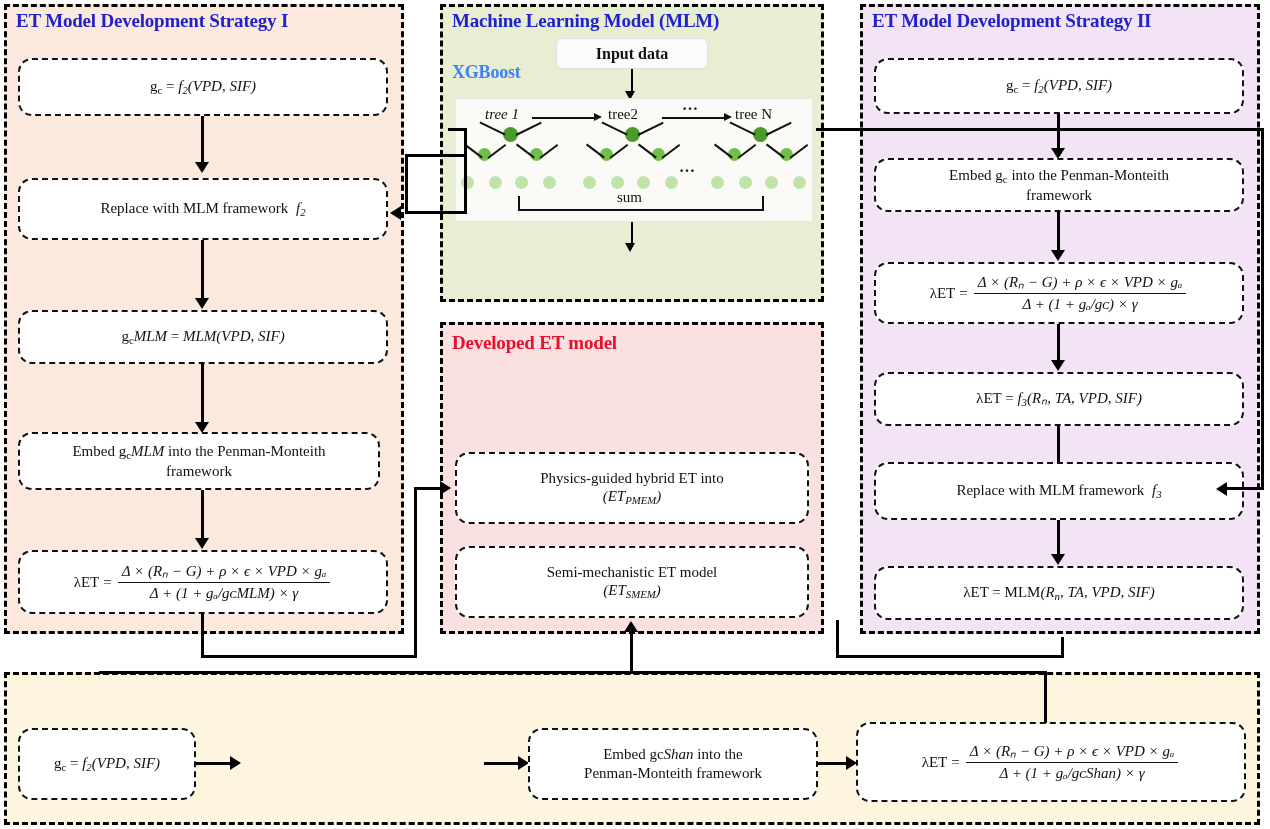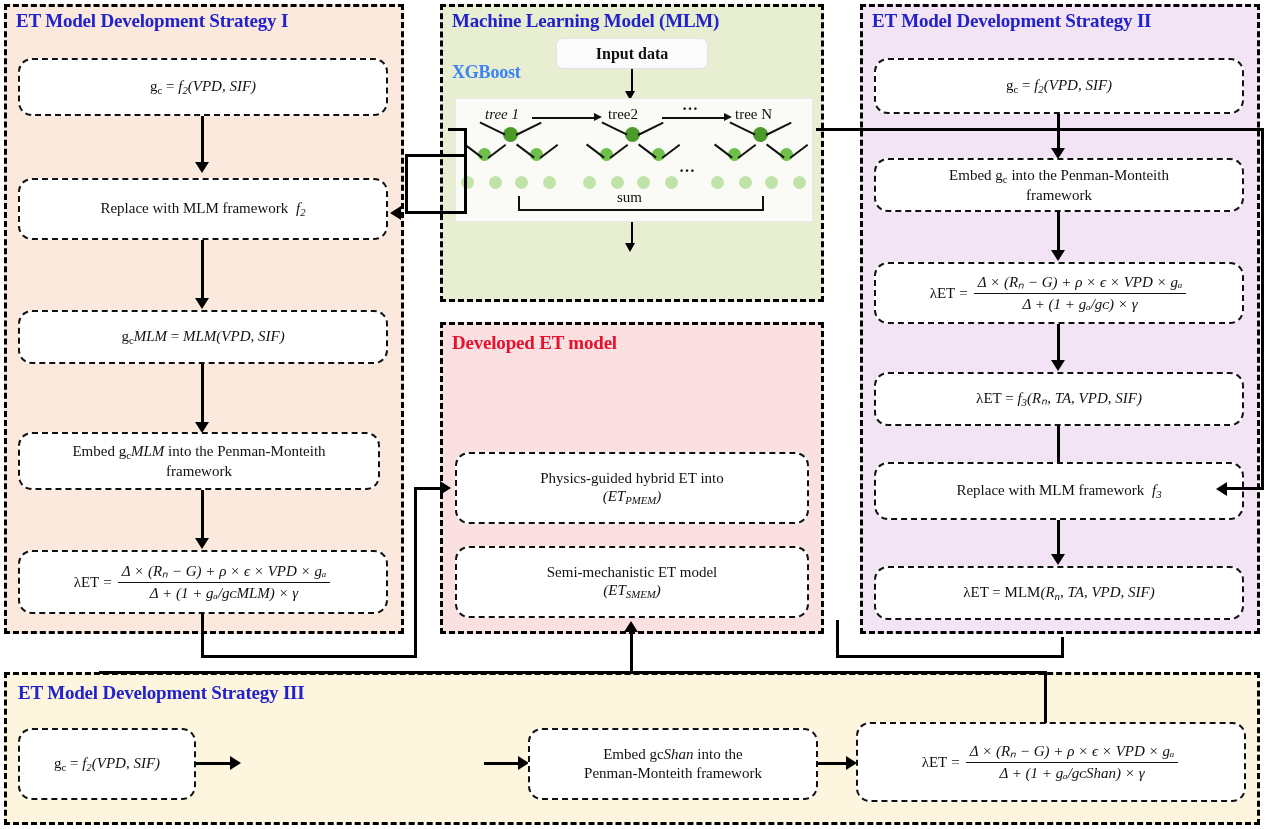--- a/index.html
+++ b/index.html
@@ -258,21 +258,20 @@
   </div>
 
   <div class="node" style="left:455px;top:546px;width:354px;height:72px;">
     <div class="inner">
       <span>Semi-mechanistic ET model</span><br>
       <span class="it">(ET</span><span class="it sub">SMEM</span><span class="it">)</span>
     </div>
   </div>
 
   <div class="panel" style="left:4px;top:672px;width:1256px;height:153px;background:#fdf5dd;"></div>
-  <div class="panel-title" style="left:18px;top:682px;color:#2222cc;">ET Model Development Strategy III</div>
 
   <div class="node" style="left:18px;top:728px;width:178px;height:72px;">
     <div class="inner">
       <span>g<span class="sub">c</span></span>
       <span> = </span><span class="it">f</span><span class="it sub">2</span><span class="it">(VPD, SIF)</span>
     </div>
   </div>
 
   <div class="ln hln" style="left:196px;top:762px;width:40px;"></div>
   <div class="arr-r" style="left:230px;top:756px;"></div>

